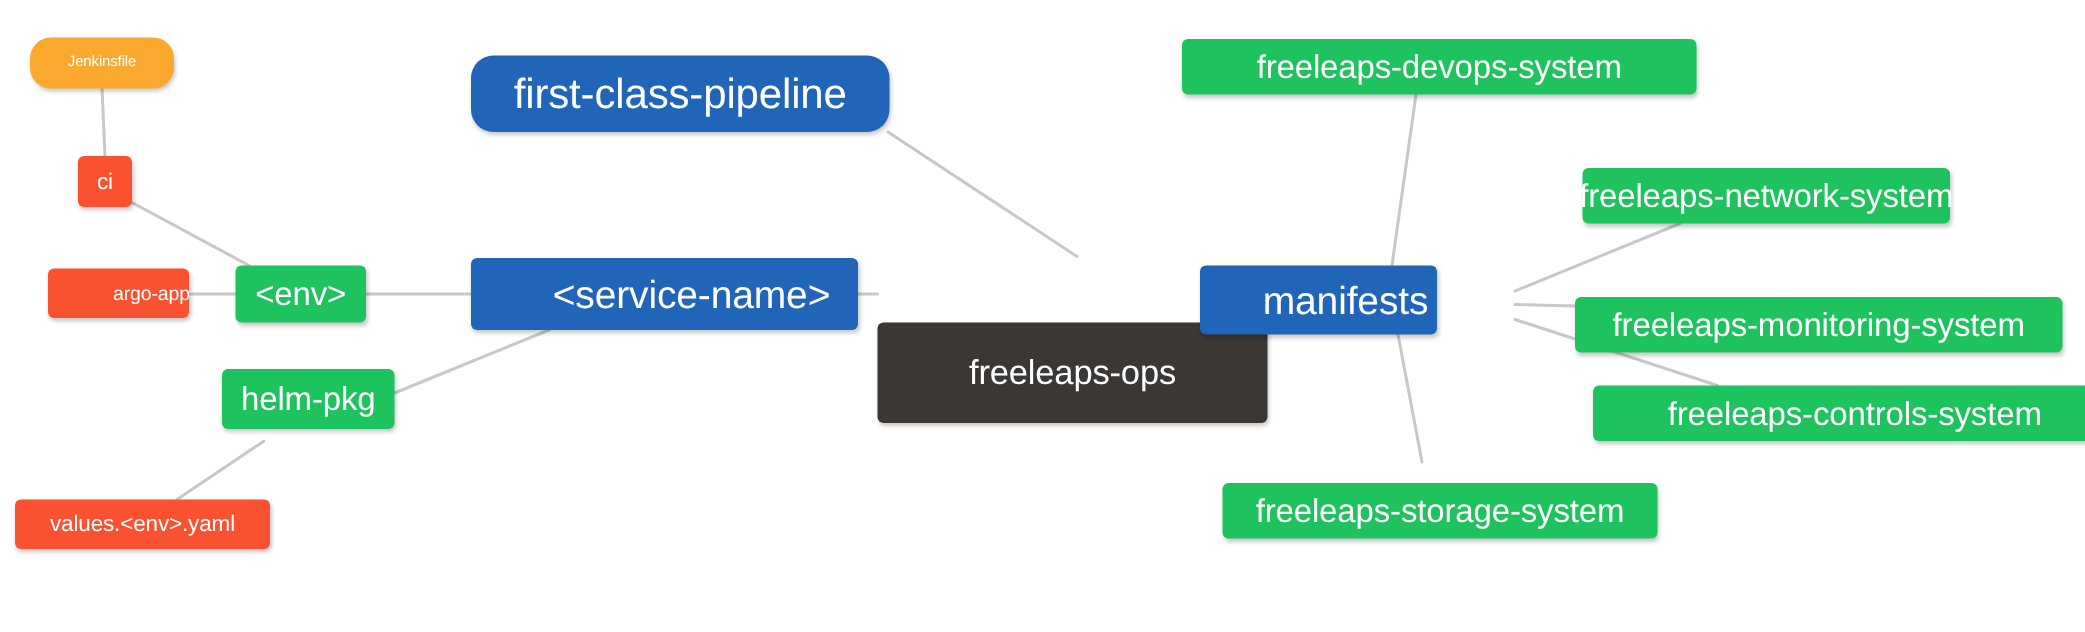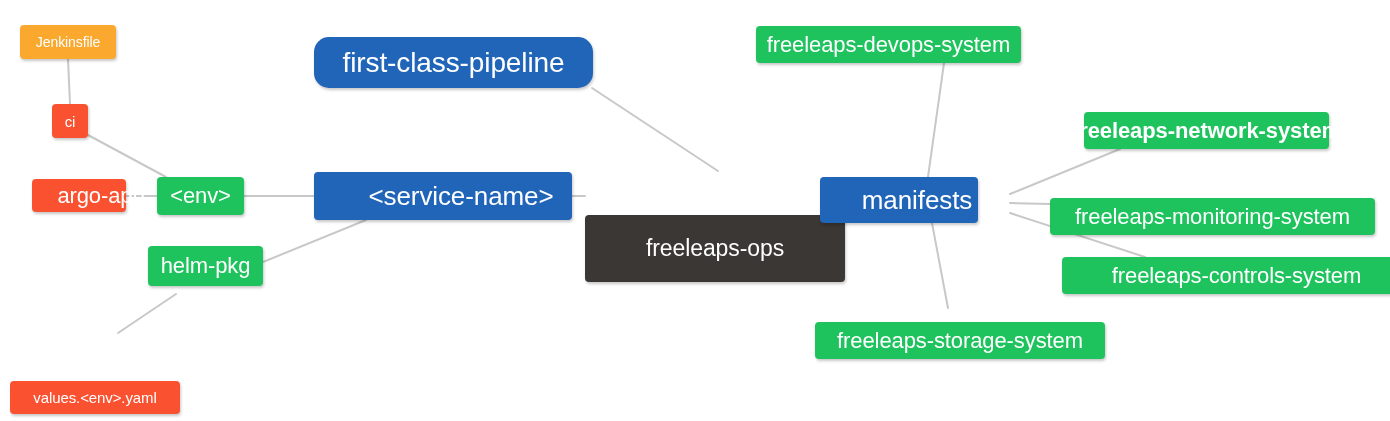--- a/index.html
+++ b/index.html
@@ -47,23 +47,23 @@
   .kind-root   { background: #3b3734; }
   .kind-blue   { background: #2065b8; }
   .kind-green  { background: #1ec35e; }
   .kind-orange { background: #faa82e; }
   .kind-red    { background: #fa5130; }
 
   .sz-root     { font-size: 23px; margin-top: 44px; }
   .sz-xl       { font-size: 28px; }
   .sz-lg       { font-size: 26px; padding-left: 36px; }
   .sz-md       { font-size: 22px; }
-  .sz-sm       { font-size: 22px; padding-left: 44px; }
+  .sz-sm       { font-size: 13px; padding-left: 44px; }
   .sz-xs       { font-size: 15px; }
-  .sz-xxs      { font-size: 14px; }
+  .sz-xxs      { font-size: 10px; border-radius: 14px; }
 </style>
 </head>
 <body>
 
 <div id="mindmap-canvas">
   <svg id="edge-layer" width="1390" height="421" viewBox="0 0 1390 421">
       <line x1="68" y1="59" x2="70" y2="104" stroke="#c8c8c8" stroke-width="2" stroke-linecap="round"></line>
       <line x1="88" y1="135" x2="166" y2="177" stroke="#c8c8c8" stroke-width="2" stroke-linecap="round"></line>
       <line x1="126" y1="196" x2="157" y2="196" stroke="#c8c8c8" stroke-width="2" stroke-linecap="round"></line>
       <line x1="244" y1="196" x2="314" y2="196" stroke="#c8c8c8" stroke-width="2" stroke-linecap="round"></line>
@@ -87,39 +87,39 @@
       </div>
       <div class="node kind-red sz-sm" style="left: 32px; top: 179px; width: 94px; height: 33px;">
         <span class="node-label">argo-app</span>
       </div>
       <div class="node kind-green sz-md" style="left: 157px; top: 177px; width: 87px; height: 38px;">
         <span class="node-label">&lt;env&gt;</span>
       </div>
       <div class="node kind-green sz-md" style="left: 148px; top: 246px; width: 115px; height: 40px;">
         <span class="node-label">helm-pkg</span>
       </div>
-      <div class="node kind-red sz-xs" style="left: 10px; top: 333px; width: 170px; height: 33px; margin-top: 48px;">
+      <div class="node kind-red sz-xs" style="left: 10px; top: 333px; width: 170px; height: 33px;">
         <span class="node-label">values.&lt;env&gt;.yaml</span>
       </div>
       <div class="node kind-blue sz-xl" style="left: 314px; top: 37px; width: 279px; height: 51px; border-radius: 15px;">
         <span class="node-label">first-class-pipeline</span>
       </div>
       <div class="node kind-blue sz-lg" style="left: 314px; top: 172px; width: 258px; height: 48px;">
         <span class="node-label">&lt;service-name&gt;</span>
       </div>
       <div class="node kind-root sz-root" style="left: 585px; top: 171px; width: 260px; height: 67px;">
         <span class="node-label">freeleaps-ops</span>
       </div>
-      <div class="node kind-blue sz-lg" style="left: 820px; top: 177px; width: 158px; height: 46px;">
+      <div class="node kind-blue sz-lg" style="left: 800px; top: 177px; width: 158px; height: 46px;">
         <span class="node-label">manifests</span>
       </div>
-      <div class="node kind-green sz-md" style="left: 756px; top: 26px; width: 265px; height: 37px;">
+      <div class="node kind-green sz-md" style="left: 788px; top: 26px; width: 343px; height: 37px;">
         <span class="node-label">freeleaps-devops-system</span>
       </div>
-      <div class="node kind-green sz-md" style="left: 1084px; top: 112px; width: 245px; height: 37px; font-weight: bold;">
+      <div class="node kind-green sz-md" style="left: 1055px; top: 112px; width: 245px; height: 37px;">
         <span class="node-label">freeleaps-network-system</span>
       </div>
       <div class="node kind-green sz-md" style="left: 1050px; top: 186px; width: 325px; height: 37px; margin-top: 12px;">
         <span class="node-label">freeleaps-monitoring-system</span>
       </div>
       <div class="node kind-green sz-md" style="left: 1062px; top: 257px; width: 349px; height: 37px;">
         <span class="node-label">freeleaps-controls-system</span>
       </div>
       <div class="node kind-green sz-md" style="left: 815px; top: 308px; width: 290px; height: 37px; margin-top: 14px;">
         <span class="node-label">freeleaps-storage-system</span>

